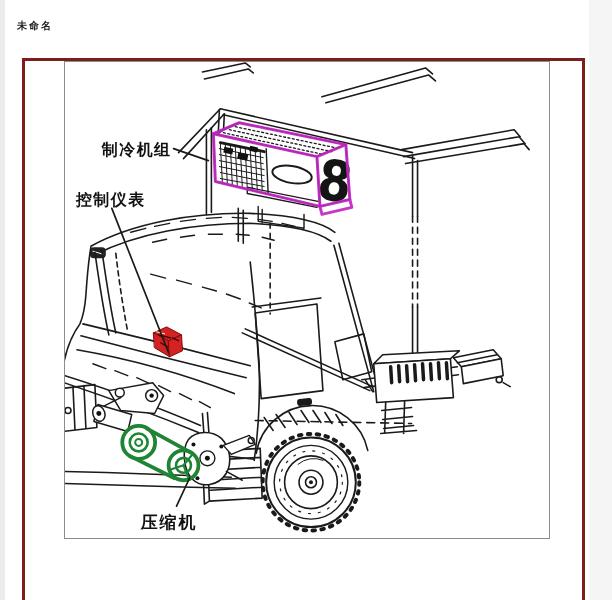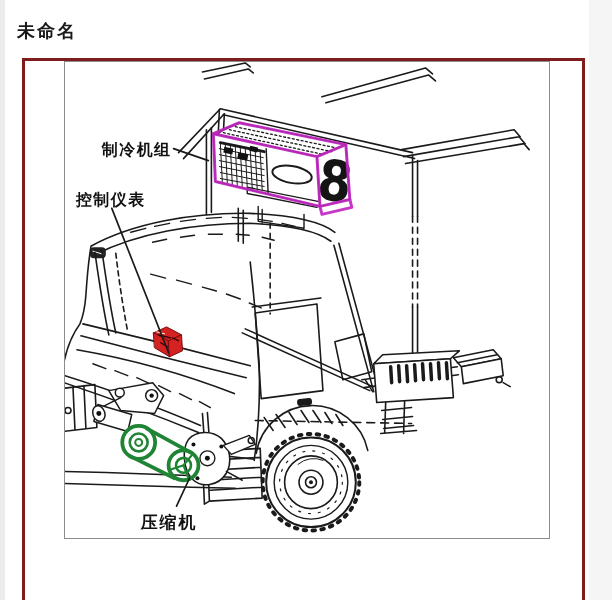--- a/index.html
+++ b/index.html
@@ -3,21 +3,21 @@
 <meta charset="utf-8">
 <style>
   html,body{margin:0;padding:0;}
   body{
     width:612px;height:600px;position:relative;background:#ffffff;
     font-family:"Liberation Sans","DejaVu Sans",sans-serif;overflow:hidden;
   }
   .edge-strip-left{position:absolute;left:0;top:0;width:5px;height:600px;background:#ececec;}
   .edge-strip-right{position:absolute;left:589px;top:0;width:23px;height:600px;background:#f5f5f5;}
   .page-title{
-    position:absolute;left:17px;top:19px;font-size:18px;font-weight:bold;
+    position:absolute;left:17px;top:19px;font-size:10px;font-weight:bold;
     letter-spacing:2px;color:#1a1a1a;
   }
   .content-panel{
     position:absolute;left:22px;top:58px;width:563px;height:592px;
     border:3px solid #7f1d1d;background:#ffffff;box-sizing:border-box;
   }
   .figure-frame{
     position:absolute;left:62px;top:59px;width:486px;height:478px;
     border:1px solid #8c8c8c;background:#ffffff;box-sizing:border-box;
   }

